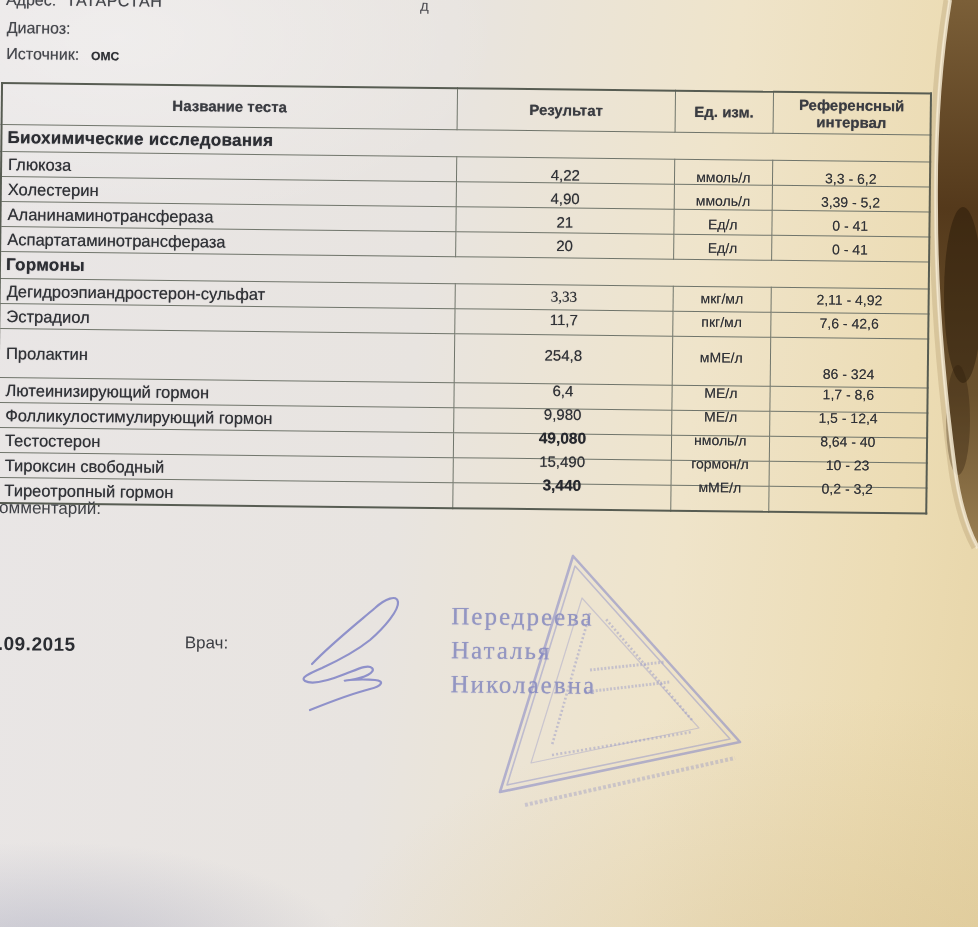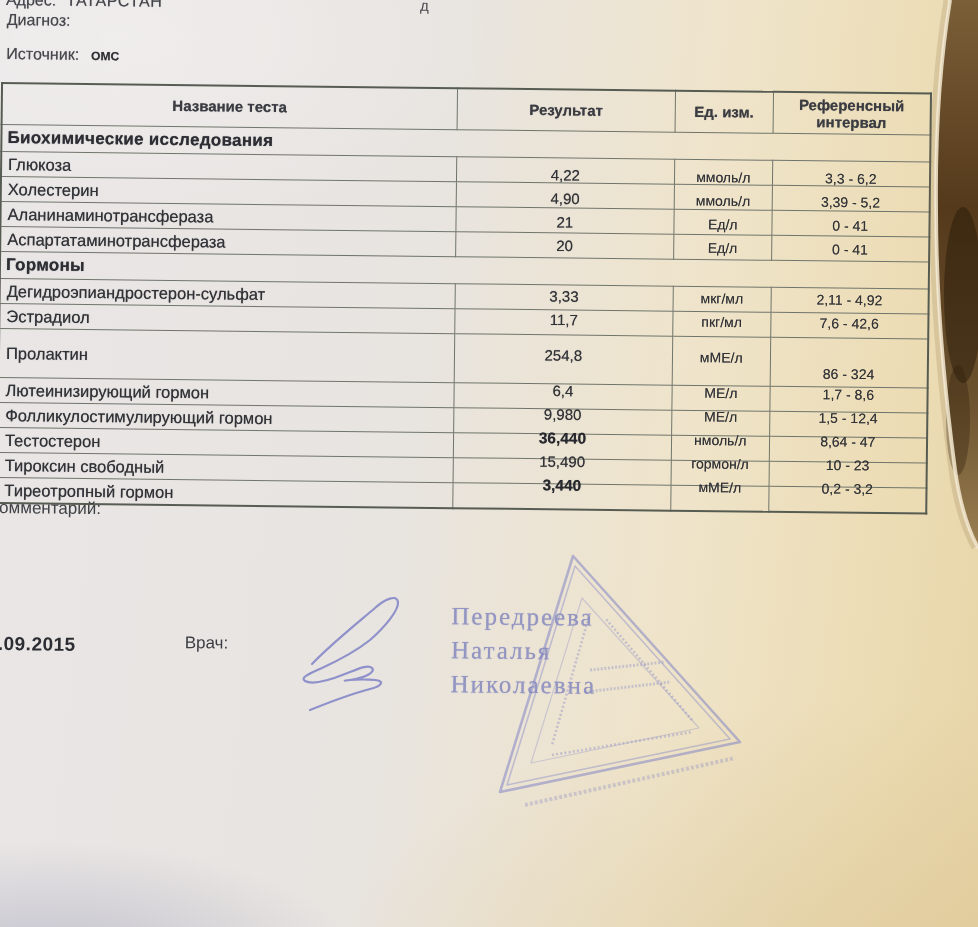--- a/index.html
+++ b/index.html
@@ -20,21 +20,21 @@
   .doc{
     position:absolute;inset:0;
     transform:rotate(0.65deg);
     transform-origin:0 0;
     color:#34363b;
   }
 
   .meta-line{position:absolute;font-size:16px;color:#45474c;text-shadow:0 0 .7px rgba(60,60,70,.6);}
   .meta-address{top:-9px;left:6px;}
   .meta-address .val{margin-left:10px;letter-spacing:.5px;}
-  .meta-diagnosis{top:11px;left:7px;}
+  .meta-diagnosis{top:19px;left:7px;}
   .meta-source{top:45px;left:7px;}
   .meta-source .val{margin-left:12px;font-weight:bold;font-size:12px;color:#2e3034;}
   .top-fragment{position:absolute;top:-8px;left:420px;font-size:15px;color:#4a4a50;letter-spacing:6px;}
 
   table.results{
     position:absolute;top:82px;left:2px;width:931px;
     border-collapse:collapse;table-layout:fixed;
     color:#303236;
   }
   table.results, table.results td, table.results th{
@@ -131,21 +131,21 @@
             <td class="c-name">Аспартатаминотрансфераза</td>
             <td class="c-res"><span style="transform: translateY(0.7px);">20</span></td>
             <td class="c-unit"><span style="transform: translateY(0.7px);">Ед/л</span></td>
             <td class="c-ref"><span style="transform: translateY(0.7px);">0 - 41</span></td>
           </tr>
           <tr class="section">
             <td colspan="4">Гормоны</td>
           </tr>
           <tr class="row">
             <td class="c-name">Дегидроэпиандростерон-сульфат</td>
-            <td class="c-res"><span style="transform: translateY(-0.8px);">3,33</span></td>
+            <td class="c-res"><span style="transform: translateY(-0.8px); font-family: Liberation Serif, serif;">3,33</span></td>
             <td class="c-unit"><span style="transform: translateY(-0.8px);">мкг/мл</span></td>
             <td class="c-ref"><span style="transform: translateY(-0.8px);">2,11 - 4,92</span></td>
           </tr>
           <tr class="row">
             <td class="c-name">Эстрадиол</td>
             <td class="c-res"><span style="transform: translateY(-2.3px);">11,7</span></td>
             <td class="c-unit"><span style="transform: translateY(-2.3px);">пкг/мл</span></td>
             <td class="c-ref"><span style="transform: translateY(-2.3px);">7,6 - 42,6</span></td>
           </tr>
           <tr class="row">
@@ -161,23 +161,23 @@
             <td class="c-ref"><span style="transform: translateY(-5.2px);">1,7 - 8,6</span></td>
           </tr>
           <tr class="row">
             <td class="c-name">Фолликулостимулирующий гормон</td>
             <td class="c-res"><span style="transform: translateY(-6.6px);">9,980</span></td>
             <td class="c-unit"><span style="transform: translateY(-6.6px);">МЕ/л</span></td>
             <td class="c-ref"><span style="transform: translateY(-6.6px);">1,5 - 12,4</span></td>
           </tr>
           <tr class="row">
             <td class="c-name">Тестостерон</td>
-            <td class="c-res"><span class="strong" style="transform: translateY(-8px);">36,440</span></td>
+            <td class="c-res"><span class="strong" style="transform: translateY(-8px);">49,080</span></td>
             <td class="c-unit"><span style="transform: translateY(-8px);">нмоль/л</span></td>
-            <td class="c-ref"><span style="transform: translateY(-8px);">8,64 - 47</span></td>
+            <td class="c-ref"><span style="transform: translateY(-8px);">8,64 - 40</span></td>
           </tr>
           <tr class="row">
             <td class="c-name">Тироксин свободный</td>
             <td class="c-res"><span style="transform: translateY(-9.5px);">15,490</span></td>
             <td class="c-unit"><span style="transform: translateY(-9.5px);">гормон/л</span></td>
             <td class="c-ref"><span style="transform: translateY(-9.5px);">10 - 23</span></td>
           </tr>
           <tr class="row">
             <td class="c-name">Тиреотропный гормон</td>
             <td class="c-res"><span class="strong" style="transform: translateY(-10.9px);">3,440</span></td>

